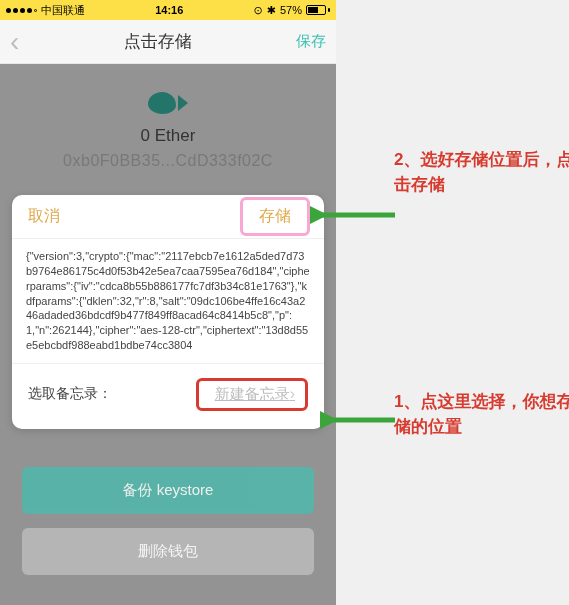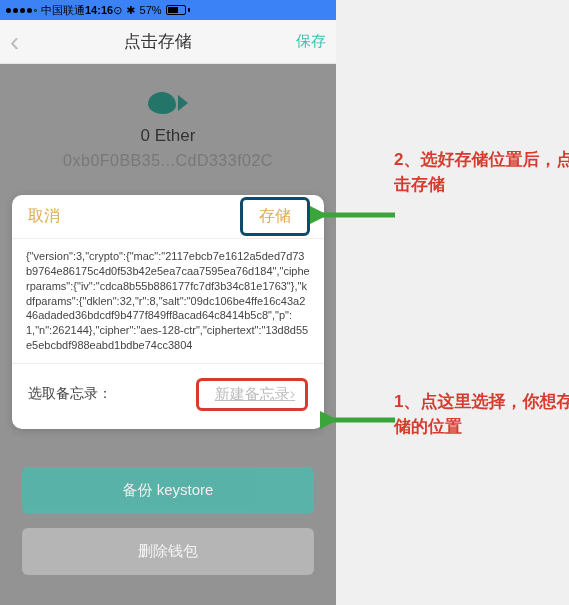--- a/index.html
+++ b/index.html
@@ -13,24 +13,24 @@
   }
   .phone {
     position: absolute;
     left: 0; top: 0;
     width: 336px;
     height: 605px;
     background: #f6f6f6;
   }
   .statusbar {
     height: 20px;
-    background: #3b82f6;
+    background: #fde047;
     display: flex;
     align-items: center;
-    justify-content: flex-start;
+    justify-content: space-between;
     font-size: 11px;
     padding: 8px 6px;
     color: #000;
   }
   .statusbar .left, .statusbar .right { display:flex; align-items:center; gap:4px; }
   .signal-dots { display:flex; gap:2px; align-items:center; }
   .dot { width:5px; height:5px; border-radius:50%; background:#000; }
   .dot.hollow { background:transparent; border:1px solid #000; width:3px; height:3px; }
   .statusbar .center { font-weight:600; }
   .battery { display:flex; align-items:center; gap:2px; }
@@ -75,21 +75,21 @@
     border-radius:10px;
     box-shadow:0 2px 8px rgba(0,0,0,0.15);
   }
   .sheet-header {
     display:flex; justify-content:space-between; align-items:center;
     padding:6px 16px;
     border-bottom:1px solid #eee;
   }
   .sheet-header span { font-size:16px; color:#e0a94e; }
   .store-box {
-    border:3px solid #0c4a6e;
+    border:3px solid #f9a8d4;
     border-radius:6px;
     padding:6px 16px;
     margin:-4px -2px;
   }
   .sheet-body {
     padding:10px 14px;
     font-size:11px;
     line-height:1.35;
     color:#444;
     word-break:break-all;

